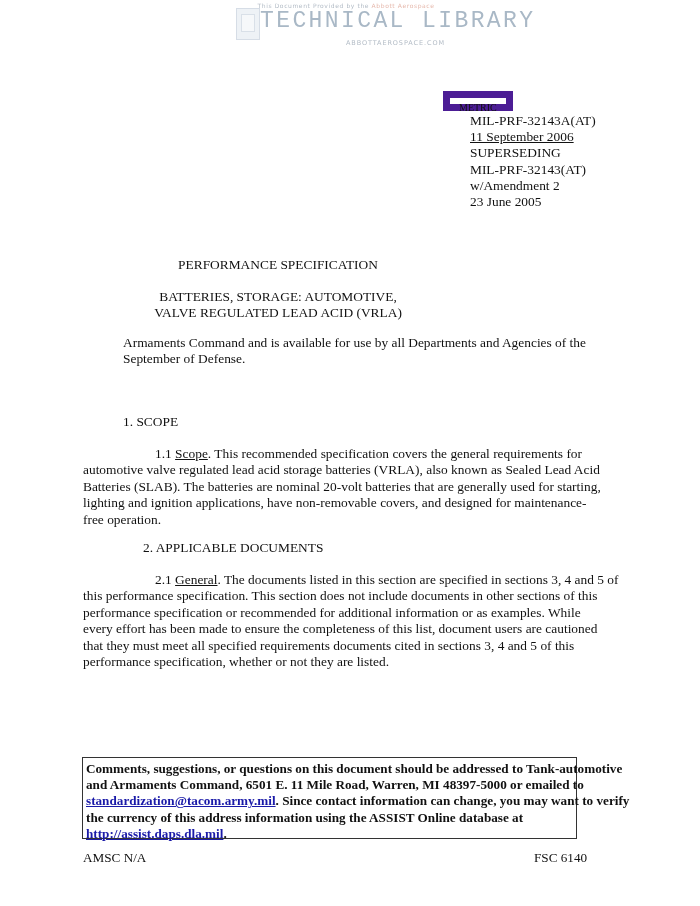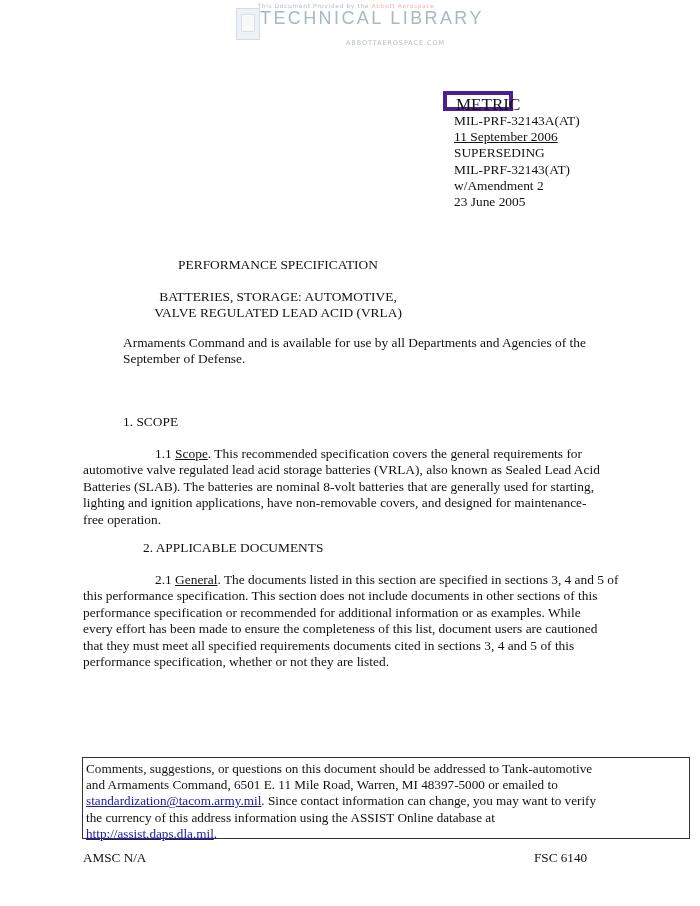--- a/index.html
+++ b/index.html
@@ -7,31 +7,31 @@
     width: 700px; height: 906px; position: relative; overflow: hidden;
     font-family: "Liberation Serif", "DejaVu Serif", serif;
     color: #111111; font-size: 13.4px;
   }
   
   .wm { position: absolute; left: 236px; top: 2px; width: 240px; height: 42px; }
   .wm-logo { position: absolute; left: 0; top: 6px; width: 22px; height: 30px; border: 1px solid #d6dde6; background: #eef2f6; }
   .wm-logo::after { content: ""; position: absolute; left: 4px; top: 5px; width: 12px; height: 16px; border: 1px solid #d9e0e8; background: #f6f8fa; }
   .wm-top { position: absolute; left: 0; top: 0; width: 220px; text-align: center; font-family: "DejaVu Sans", sans-serif; font-size: 6px; letter-spacing: 0.6px; color: #b3bcc6; white-space: nowrap; }
   .wm-top .brand { color: #e6b9ad; }
-  .wm-main { position: absolute; left: 24px; top: 6px; font-family: Liberation Sans, sans-serif; font-size: 18px; letter-spacing: 2.4px; color: #a9b8c6; white-space: nowrap; text-align: right; }
+  .wm-main { position: absolute; left: 24px; top: 6px; font-family: Liberation Mono, monospace; font-size: 23px; letter-spacing: 2.4px; color: #a9b8c6; white-space: nowrap; text-align: right; }
   .wm-sub { position: absolute; left: 110px; top: 25px; font-family: "DejaVu Sans", sans-serif; font-size: 6.5px; letter-spacing: 0.9px; color: #b3bcc6; white-space: nowrap; margin-top: 12px; }
 
-  .metric-box { position: absolute; left: 443px; top: 91px; width: 70px; height: 20px; border: 4px solid #4c1d95; box-sizing: border-box; padding-left: 9px; line-height: 20px; font-size: 17px; }
+  .metric-box { position: absolute; left: 443px; top: 91px; width: 70px; height: 20px; border: 7px solid #4c1d95; box-sizing: border-box; padding-left: 9px; line-height: 20px; font-size: 10px; }
   .docid { position: absolute; left: 454px; top: 113px; line-height: 16.2px; font-size: 13.4px; }
-  .docid div { white-space: nowrap; }
+  .docid div { white-space: nowrap; margin-left: 16px; }
   .u { text-decoration: underline; }
   .center { position: absolute; left: 0; width: 556px; text-align: center; white-space: nowrap; }
   .para { position: absolute; line-height: 16.4px; white-space: nowrap; }
   .indent { display: inline-block; width: 36px; }
-  .comment-box { position: absolute; left: 82px; top: 757px; width: 608px; height: 82px; border: 1px solid #333; box-sizing: border-box; padding: 3px 15px 0 3px; line-height: 16.2px; font-size: 13.2px; white-space: nowrap; overflow: visible; }
+  .comment-box { position: absolute; left: 82px; top: 757px; width: 495px; height: 82px; border: 1px solid #333; box-sizing: border-box; padding: 3px 15px 0 3px; line-height: 16.2px; font-size: 13.2px; white-space: nowrap; overflow: visible; font-weight: bold; }
   .link { color: #1a1aa8; text-decoration: underline; }
   .footer { position: absolute; top: 850px; font-size: 13.2px; white-space: nowrap; }
 </style>
 </head>
 <body>
 
 <div class="wm">
   <div class="wm-logo"></div>
   <div class="wm-top">
     <span>This Document Provided by the</span>
@@ -57,21 +57,21 @@
 
 <div class="para" style="left:123px; top:335px;">
   <div>Armaments Command and is available for use by all Departments and Agencies of the</div>
   <div>September of Defense.</div>
 </div>
 
 <div class="para" style="left:123px; top:414px;">1. SCOPE</div>
 <div class="para" style="left:83px; top:446px;">
   <div><span class="indent"></span><span class="indent"></span><span>1.1 </span><span class="u">Scope</span><span>. This recommended specification covers the general requirements for</span></div>
   <div>automotive valve regulated lead acid storage batteries (VRLA), also known as Sealed Lead Acid</div>
-  <div>Batteries (SLAB). The batteries are nominal 8-volt batteries that are generally used for starting,</div>
+  <div>Batteries (SLAB). The batteries are nominal 20-volt batteries that are generally used for starting,</div>
   <div>lighting and ignition applications, have non-removable covers, and designed for maintenance-</div>
   <div>free operation.</div>
 </div>
 
 <div class="para" style="left:123px; top:540px;margin-left:20px;">2. APPLICABLE DOCUMENTS</div>
 <div class="para" style="left:83px; top:572px;">
   <div><span class="indent"></span><span class="indent"></span><span>2.1 </span><span class="u">General</span><span>. The documents listed in this section are specified in sections 3, 4 and 5 of</span></div>
   <div>this performance specification. This section does not include documents in other sections of this</div>
   <div>performance specification or recommended for additional information or as examples. While</div>
   <div>every effort has been made to ensure the completeness of this list, document users are cautioned</div>

